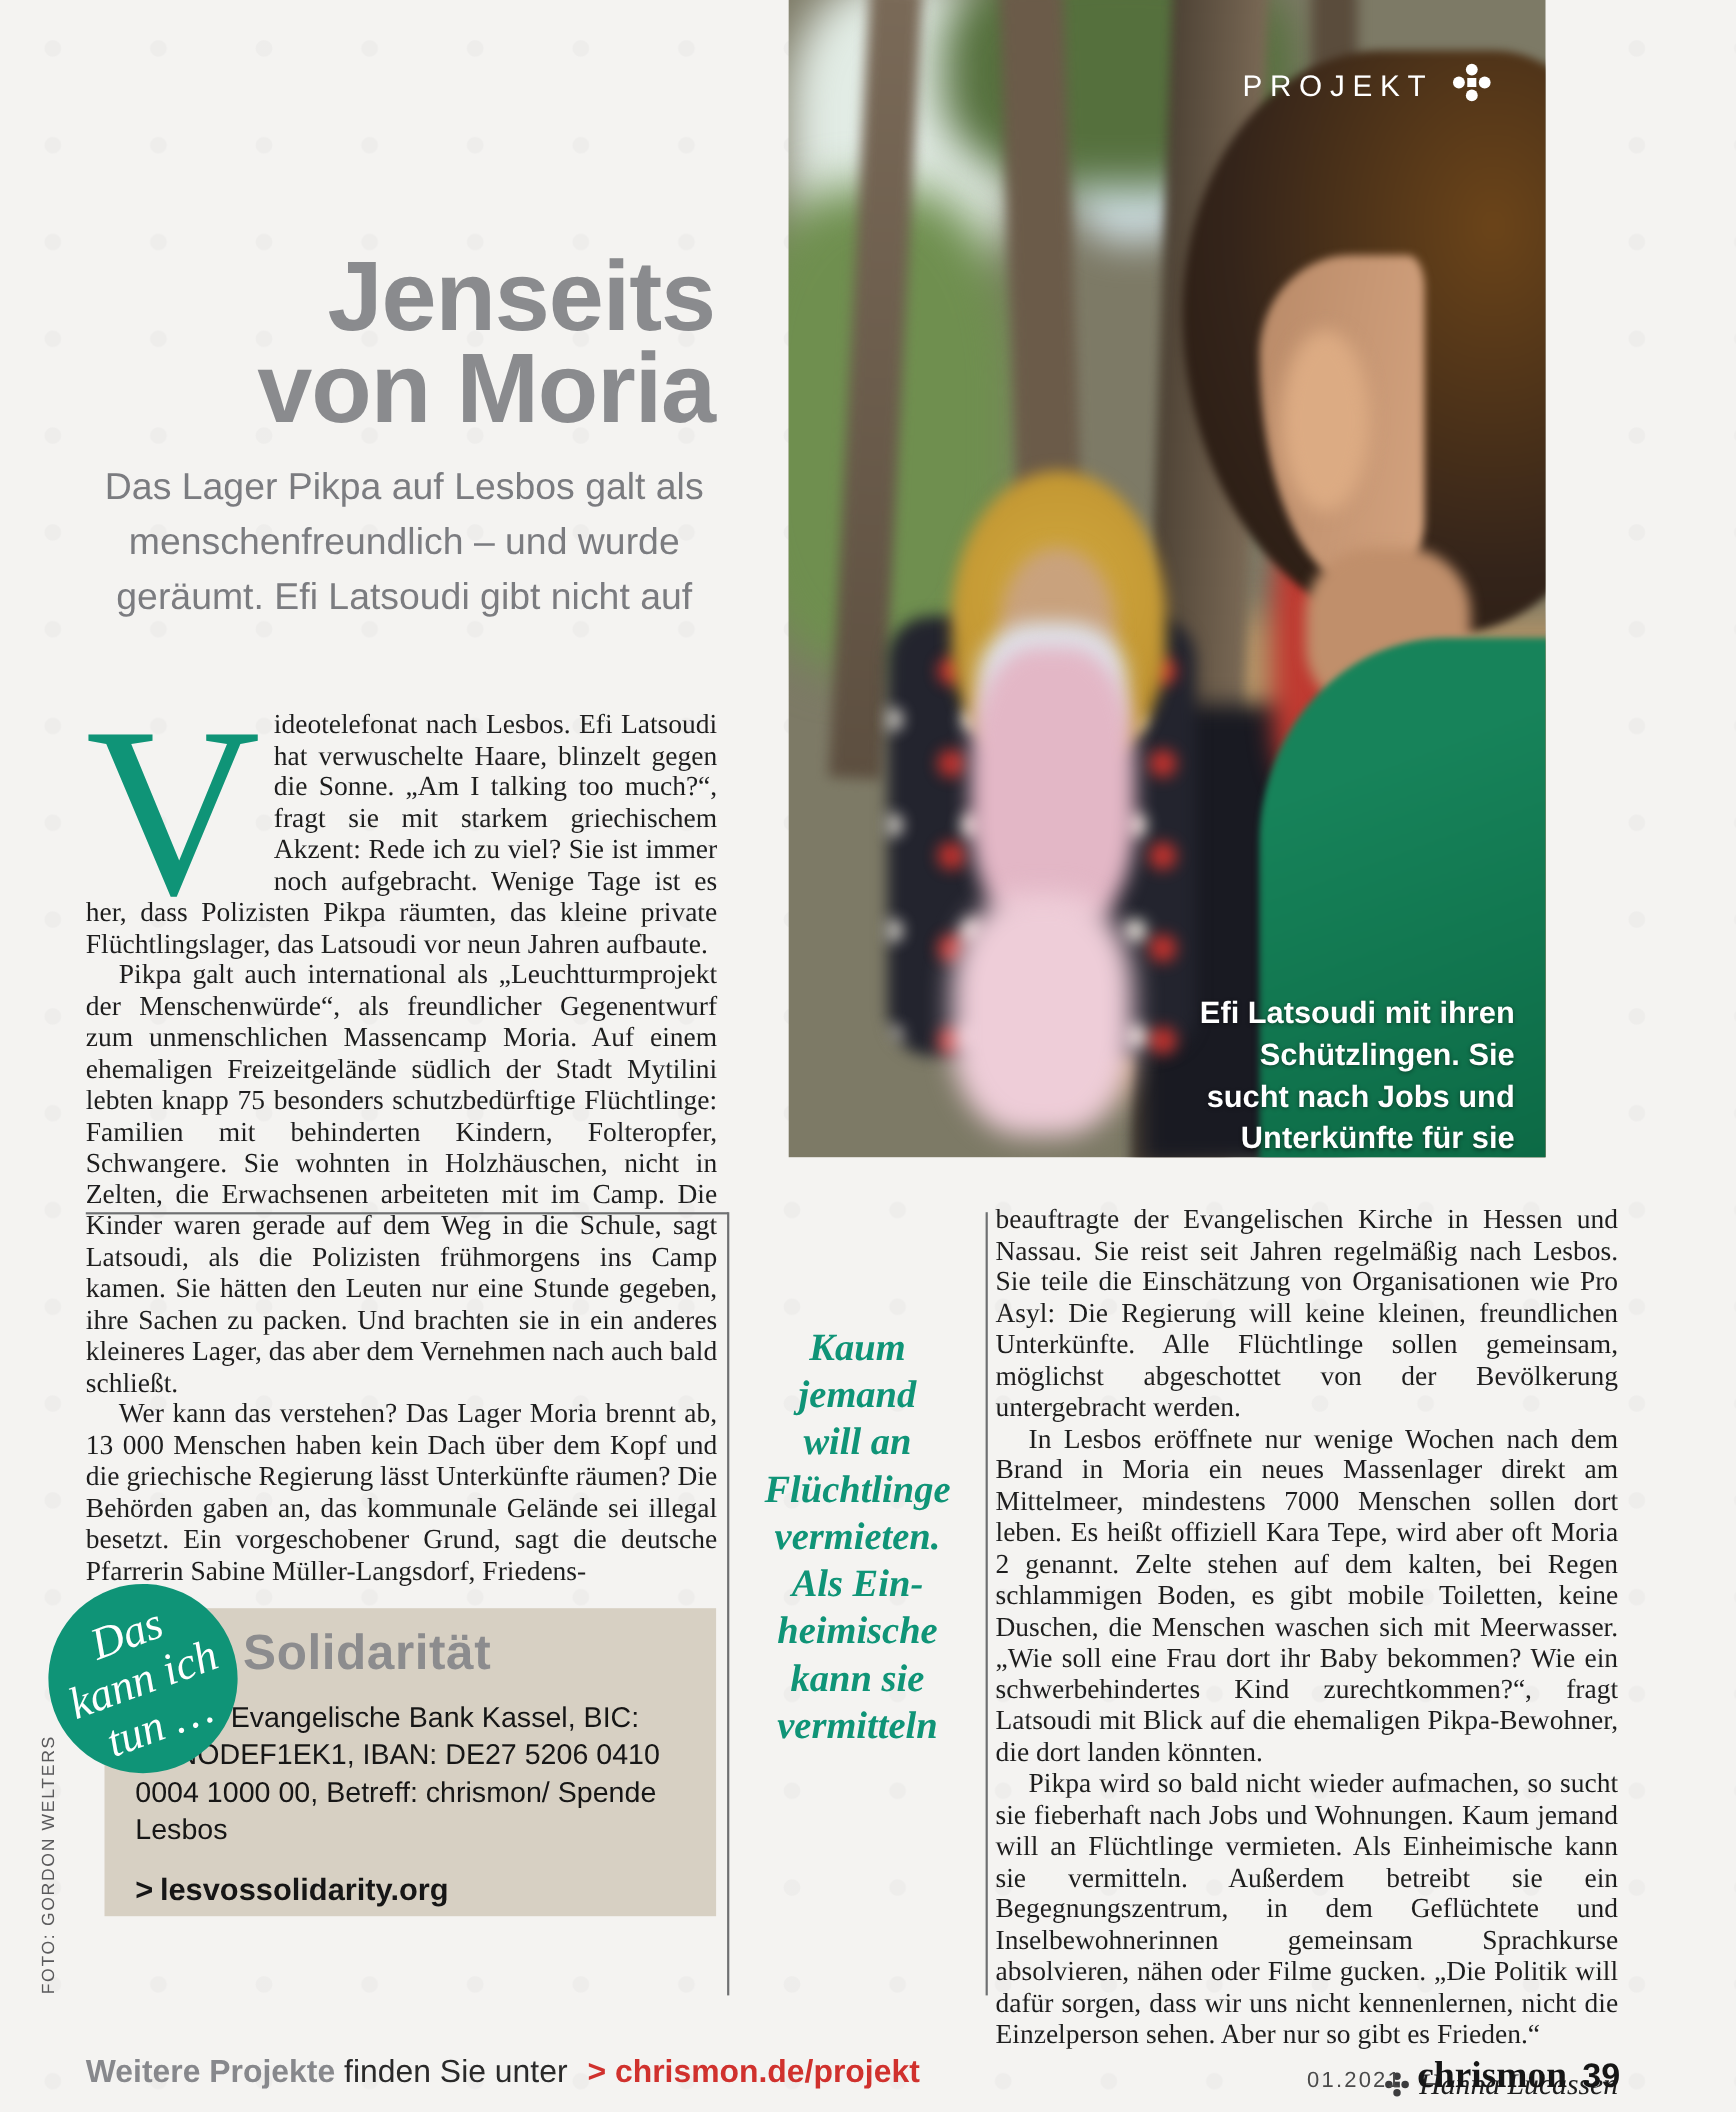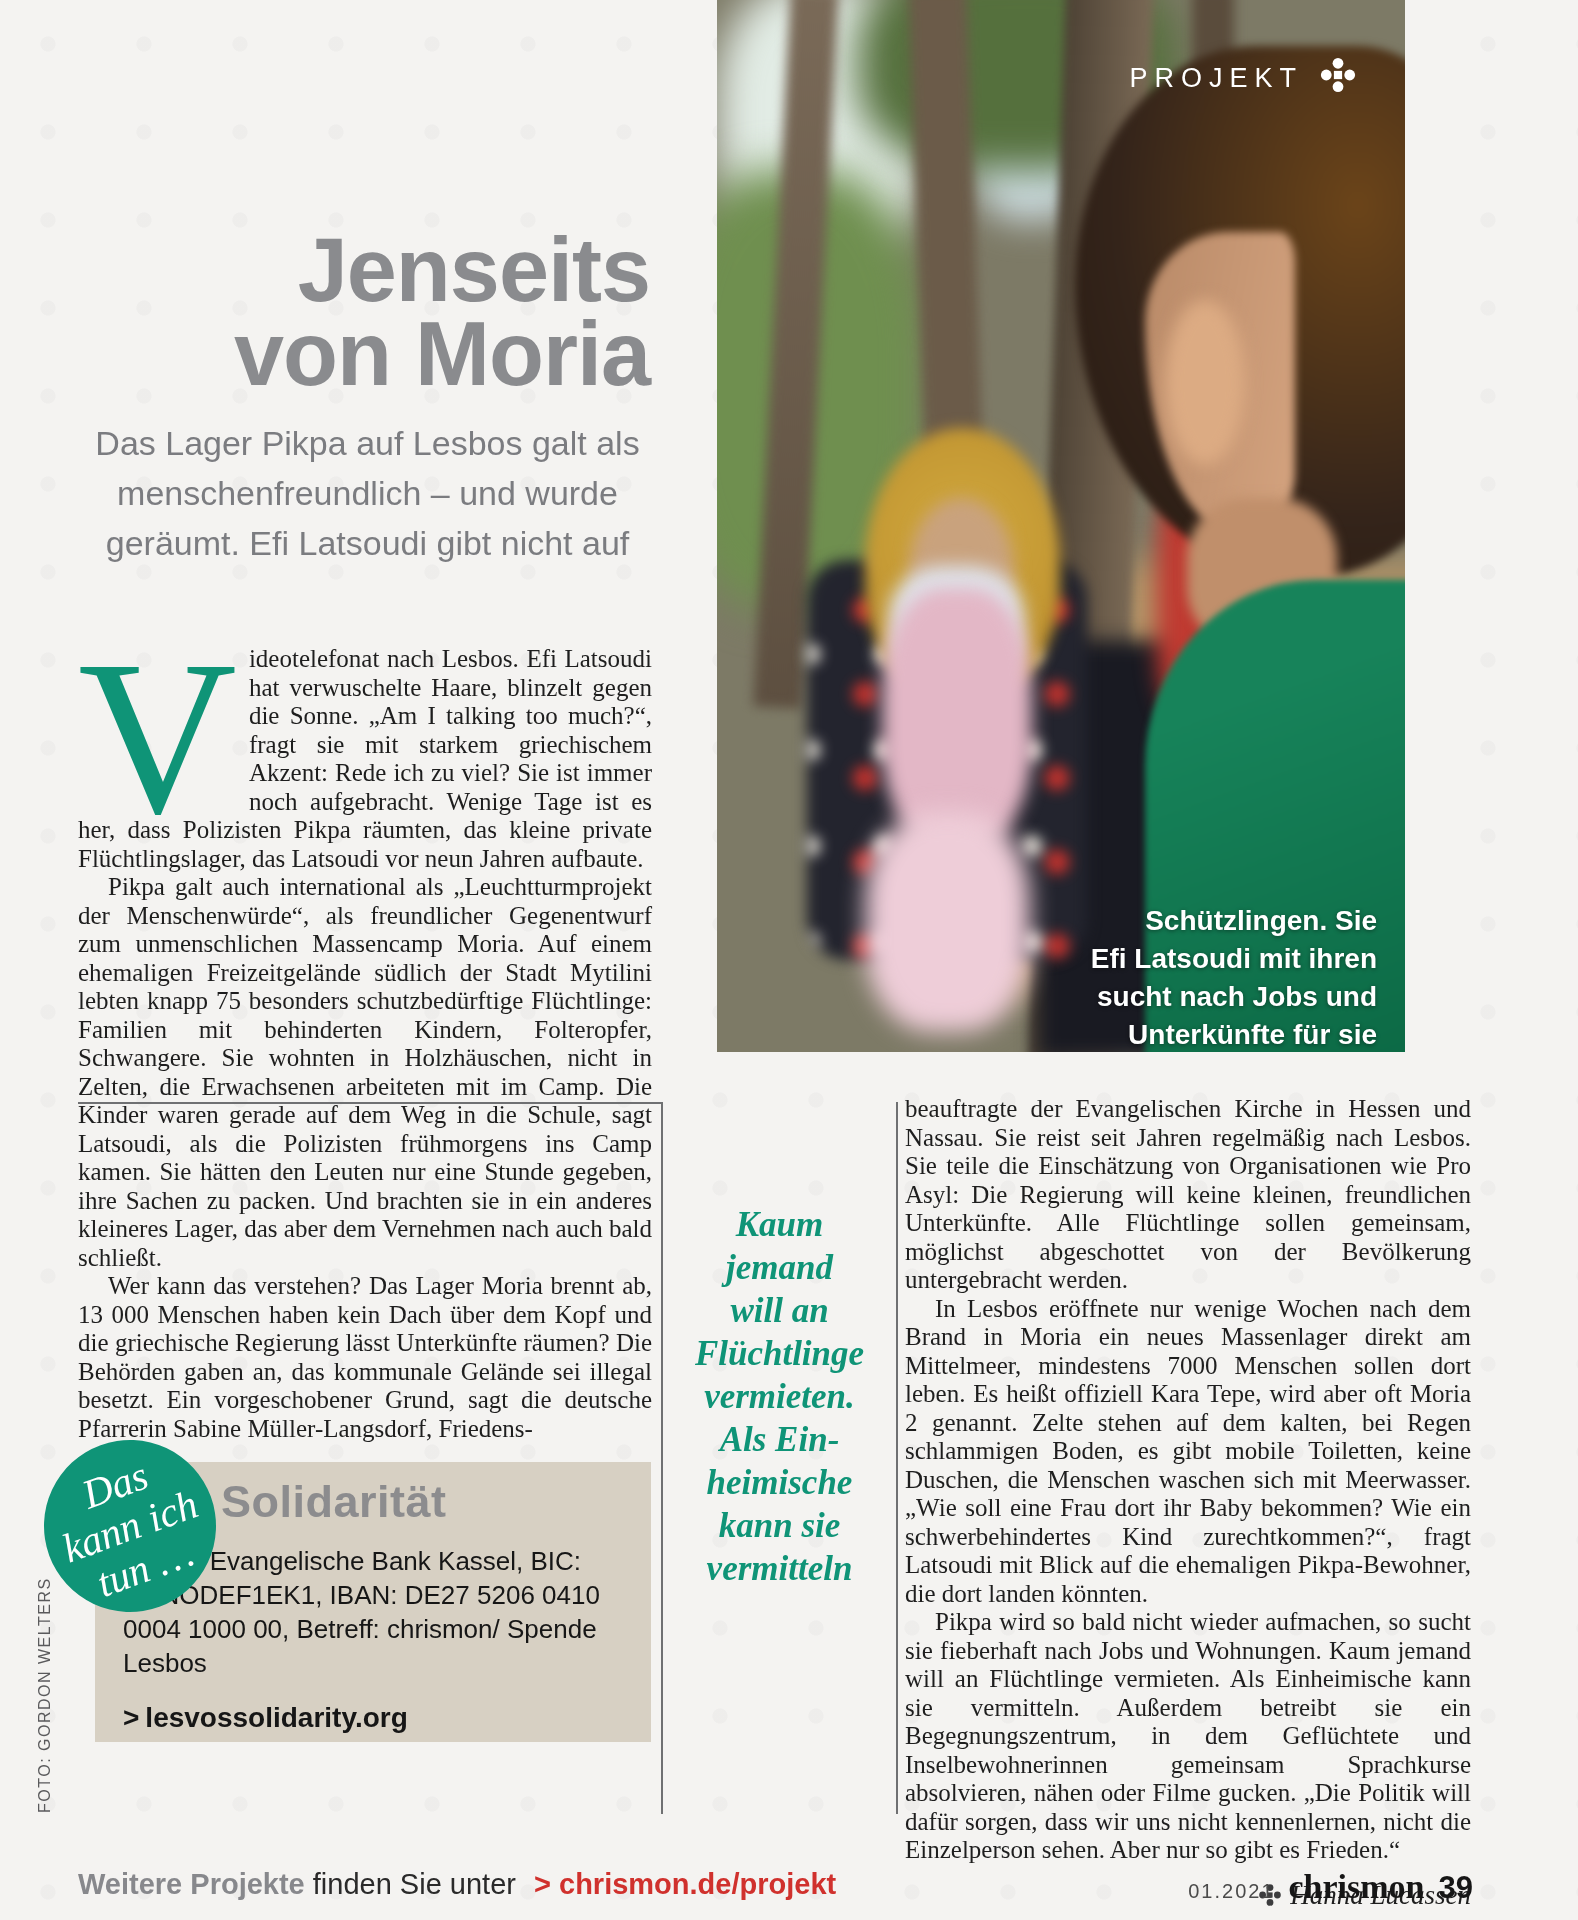--- a/index.html
+++ b/index.html
@@ -171,22 +171,22 @@
           <circle cx="12" cy="4.6" r="3.4"></circle>
           <circle cx="12" cy="19.4" r="3.4"></circle>
           <circle cx="4.6" cy="12" r="3.4"></circle>
           <circle cx="19.4" cy="12" r="3.4"></circle>
         </g>
       </svg>
     </span>
   </div>
 
   <div class="b caption">
+    <div>Efi Latsoudi mit ihren</div>
     <div>Schützlingen. Sie</div>
-    <div>Efi Latsoudi mit ihren</div>
     <div>sucht nach Jobs und</div>
     <div>Unterkünfte für sie</div>
   </div>
 </div>
 
 <div class="abs headline">
   <div>Jenseits</div>
   <div>von Moria</div>
 </div>
 

